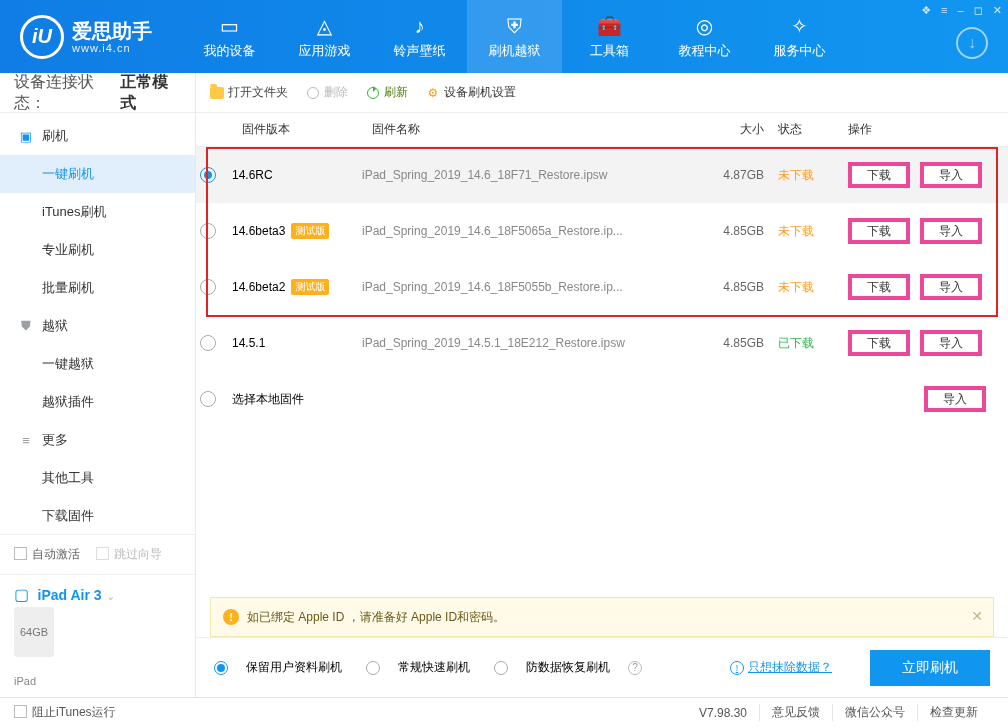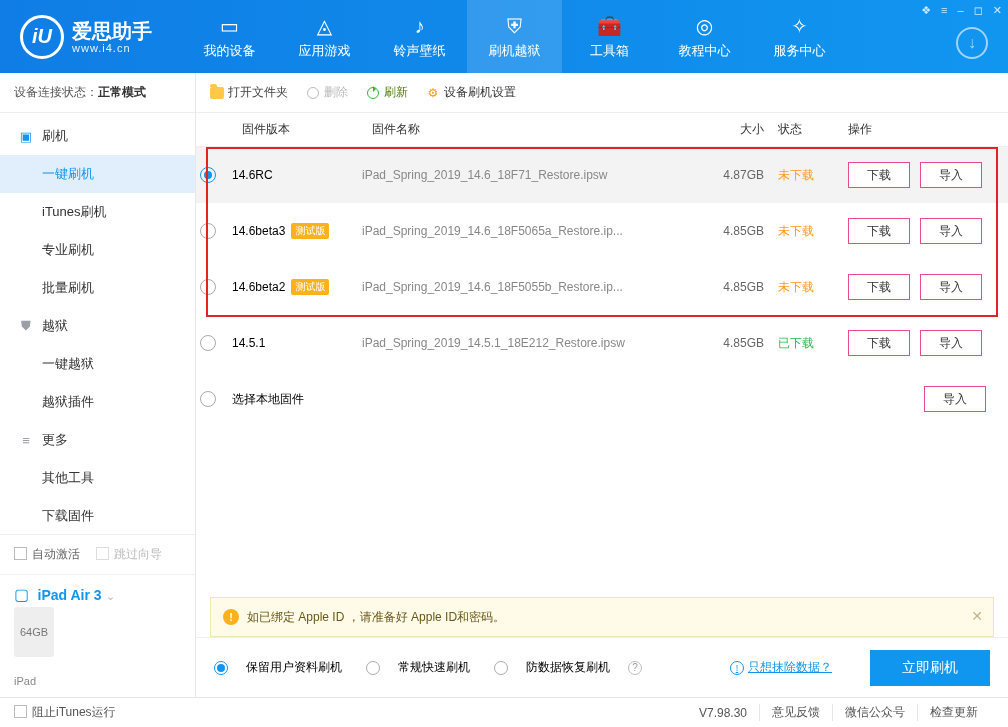--- a/index.html
+++ b/index.html
@@ -18,21 +18,21 @@
 .window-controls { position:absolute; top:4px; right:6px; display:flex; gap:10px; color:#cfe9ff; font-size:11px; }
 .window-controls span { cursor:pointer; }
 .download-circle { position:absolute; right:20px; bottom:14px; width:32px; height:32px; border:2px solid #a0d4ff; border-radius:50%; display:flex; align-items:center; justify-content:center; color:#a0d4ff; cursor:pointer; }
 
 
 .columns { display:flex; height: calc(100% - 73px - 30px); }
 .sidebar { width: 196px; border-right: 1px solid #e8e8e8; display:flex; flex-direction:column; }
 .content { flex:1; display:flex; flex-direction:column; position: relative; }
 
 
-.status-bar { height: 40px; display:flex; align-items:center; padding: 0 14px; font-size: 12px; border-bottom: 1px solid #eee; color:#555; }
+.status-bar { height: 40px; display:flex; align-items:center; padding: 0 14px; font-size: 16px; border-bottom: 1px solid #eee; color:#555; }
 .status-bar b { color:#333; }
 
 .side-scroll { flex:1; overflow:auto; padding-top:4px; }
 .side-group { display:flex; align-items:center; padding: 10px 18px; font-size: 13px; color:#333; cursor:pointer; }
 .side-group .gicon { width: 16px; height:16px; margin-right:8px; display:inline-flex; align-items:center; justify-content:center; color:#1196f0; }
 .side-group.gray .gicon { color:#9aa0a6; }
 .side-sub { padding: 10px 18px 10px 42px; font-size: 13px; color:#333; cursor:pointer; }
 .side-sub.active { background:#e1effd; color:#1196f0; }
 
 .side-bottom { border-top: 1px solid #eee; }
@@ -70,21 +70,21 @@
 .radio.on { border-color:#1196f0; }
 .radio.on::after { content:""; position:absolute; inset:3px; border-radius:50%; background:#1196f0; }
 .ver { width:130px; display:flex; align-items:center; gap:6px; color:#000; }
 .beta-badge { background:#ffb11b; color:#fff; font-size:10px; padding:1px 4px; border-radius:2px; }
 .fname { flex:1; color:#888; white-space:nowrap; overflow:hidden; text-overflow:ellipsis; padding-right:30px; }
 .fsize { width:74px; text-align:right; padding-right:14px; color:#666; }
 .fstatus { width:70px; }
 .fstatus.pending { color:#ff9b1a; }
 .fstatus.done { color:#29b94a; }
 .ops { width:160px; display:flex; gap:10px; }
-.btn-sm { width:62px; height:26px; border:1px solid #ec4899; background:#fff; font-size:12px; color:#333; cursor:pointer; }
+.btn-sm { width:62px; height:26px; border:4px solid #ec4899; background:#fff; font-size:12px; color:#333; cursor:pointer; }
 .ops-single { width:160px; display:flex; justify-content:flex-end; padding-right:22px; }
 
 
 .notice { height:40px; background:#fffbe8; border:1px solid #f3e6b3; margin: 0 14px; display:flex; align-items:center; padding:0 12px; font-size:12px; color:#6a5818; position:relative; }
 .notice .close-x { position:absolute; right:10px; top:10px; color:#c0b48a; cursor:pointer; font-size:14px; }
 .warn-ico { width:16px; height:16px; border-radius:50%; background:#ffb11b; color:#fff; display:inline-flex; align-items:center; justify-content:center; font-size:11px; margin-right:8px; font-weight:bold; }
 
 
 .action-bar { height:60px; border-top:1px solid #eee; display:flex; align-items:center; padding:0 18px; font-size:12px; gap:24px; }
 .radio-lbl { display:flex; align-items:center; gap:18px; cursor:pointer; }

